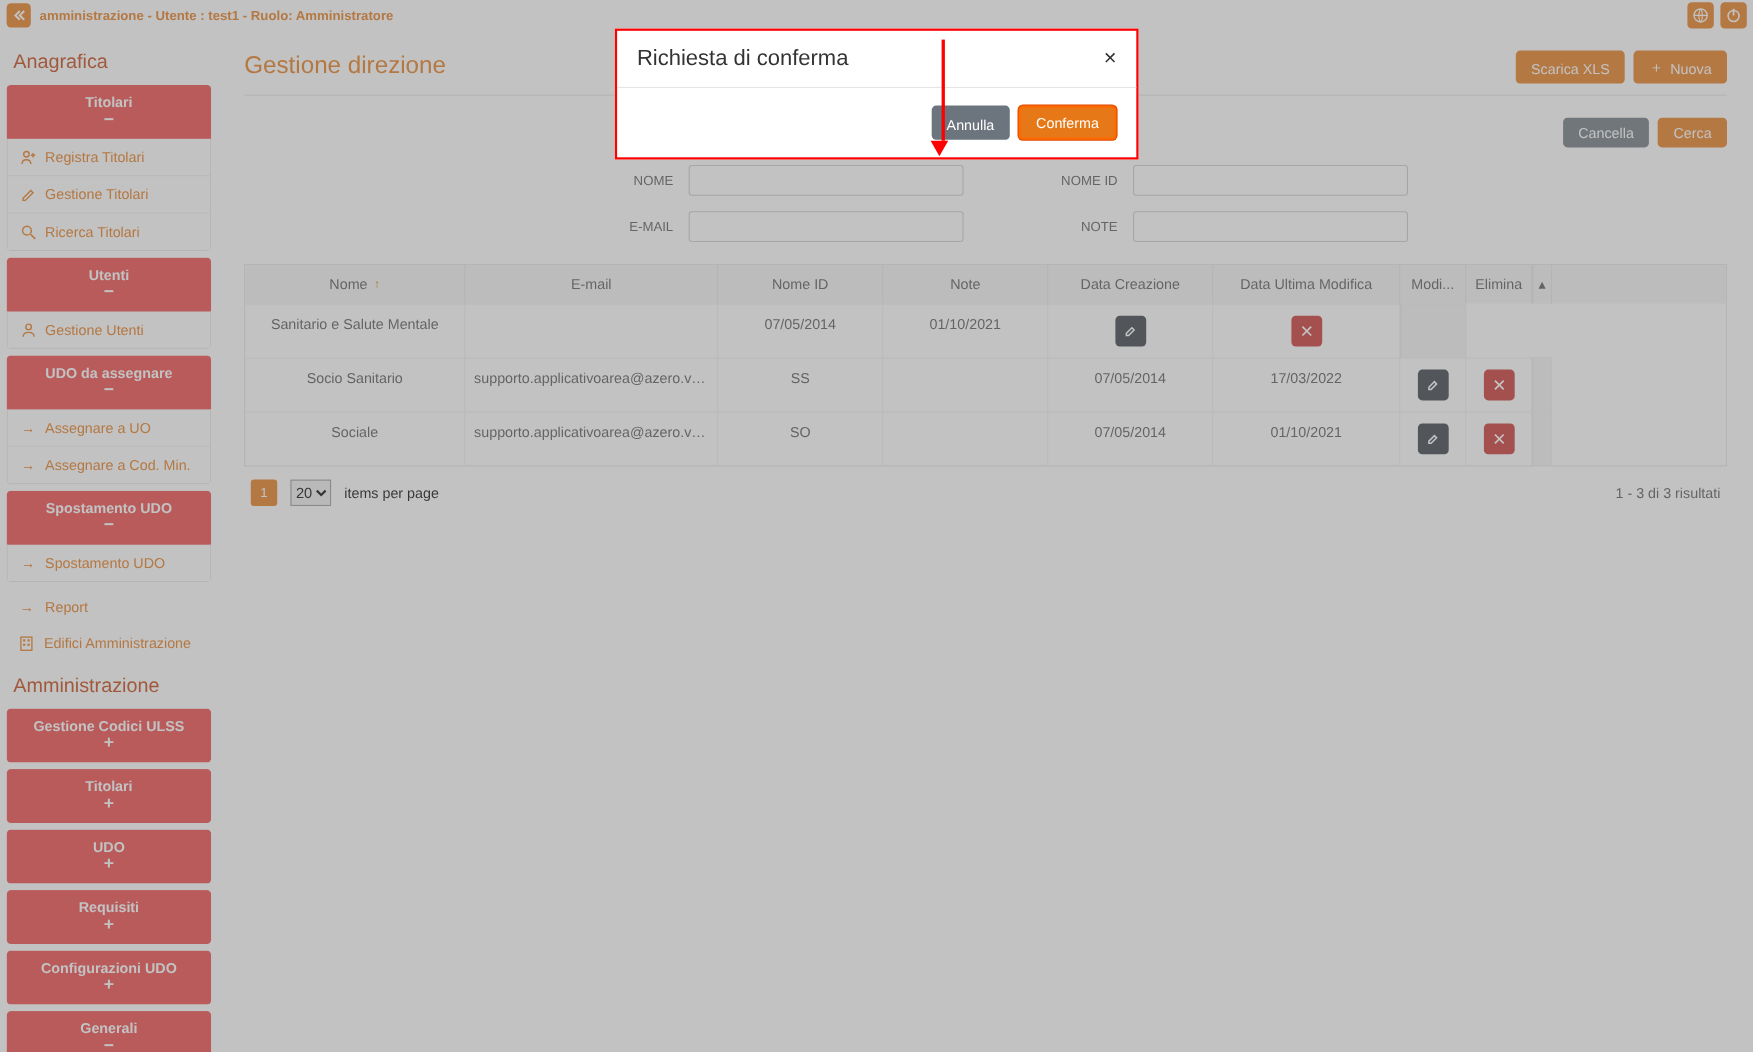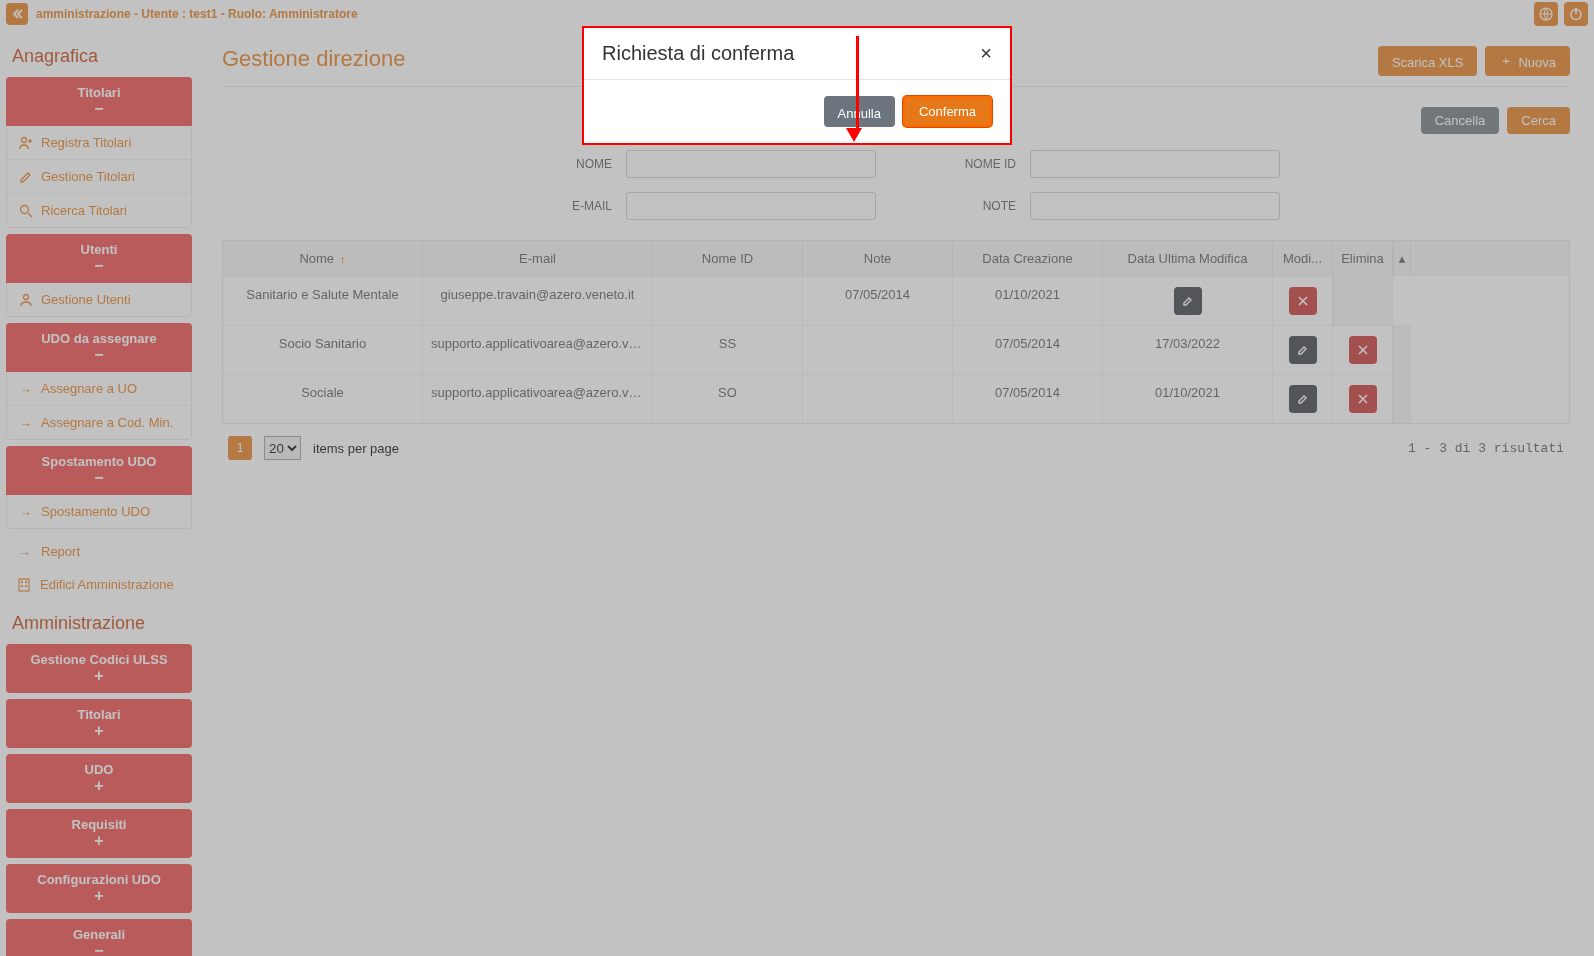--- a/index.html
+++ b/index.html
@@ -47,25 +47,25 @@
 .grid-head { background: #f5f5f5; font-size: 13px; color: #555; }
 .grid-head .cell { padding: 10px 8px; text-align: center; border-right: 1px solid #e5e5e5; display: flex; align-items: center; justify-content: center; gap: 6px; }
 .grid-row .cell { padding: 10px 8px; text-align: center; border-right: 1px solid #f0f0f0; border-top: 1px solid #f0f0f0; font-size: 13px; color: #555; overflow: hidden; text-overflow: ellipsis; white-space: nowrap; }
 .sort-arrow { color: #e67817; font-size: 11px; }
 .action-btn { width: 28px; height: 28px; border-radius: 4px; display: inline-flex; align-items: center; justify-content: center; color: #fff; font-size: 12px; }
 .scroll-indicator { background: #f5f5f5; border-left: 1px solid #e5e5e5; }
 
 .paginator { display: flex; align-items: center; gap: 12px; padding: 12px 6px; }
 .page-num { background: #e67817; color: #fff; width: 24px; height: 24px; border-radius: 3px; display: flex; align-items: center; justify-content: center; font-size: 12px; }
 .paginator select { height: 24px; border: 1px solid #999; }
-.paginator-info { margin-left: auto; color: #555; font-family: Liberation Mono, monospace; }
+.paginator-info { margin-left: auto; color: #555; }
 
 
 .overlay { position: absolute; inset: 0; background: rgba(120,120,120,0.45); display: flex; justify-content: center; align-items: flex-start; }
-.modal { background: #fff; width: 430px; margin-top: 26px; border: 2px solid #ff0000; position: relative; }
+.modal { background: #fff; width: 476px; margin-top: 26px; border: 2px solid #ff0000; position: relative; }
 .modal-header { display: flex; align-items: center; justify-content: space-between; padding: 14px 18px; border-bottom: 1px solid #e5e5e5; }
 .modal-title { font-size: 20px; color: #333; }
 .modal-close { font-size: 20px; color: #333; background: none; border: none; cursor: pointer; }
 .modal-body { padding: 18px; font-size: 13px; color: #555; border-bottom: 1px solid #e5e5e5; }
 .modal-footer { padding: 16px 18px; display: flex; justify-content: flex-end; gap: 8px; }
 .btn-confirm-hl { background: #e67817; border: 2px solid #ff6a00; box-shadow: 0 0 0 1px #e04800; }
 
 .arrow { position: absolute; left: 852px; top: 36px; pointer-events: none; }
 .arrow-line { width: 3px; height: 92px; background: #ff0000; margin: 0 auto; }
 .arrow-head { width: 0; height: 0; border-left: 8px solid transparent; border-right: 8px solid transparent; border-top: 14px solid #ff0000; margin-left: -6px; }
@@ -327,21 +327,20 @@
             <span>Modi...</span>
           </div>
         <div class="cell">
             <span>Elimina</span>
           </div>
         <div class="cell scroll-indicator">▴</div>
       </div>
       <div id="grid-body">
           <div class="grid-row">
             <div class="cell">Sanitario e Salute Mentale</div>
-            <div class="cell">giuseppe.travain@azero.veneto.it</div>
             <div class="cell"></div>
             <div class="cell">07/05/2014</div>
             <div class="cell">01/10/2021</div>
             <div class="cell"><span class="action-btn btn-dark">
                 <svg width="12" height="12" viewBox="0 0 12 12">
                   <path d="M2 8l5-5 2 2-5 5H2V8z" stroke="#fff" fill="none" stroke-width="1.4"></path>
                 </svg>
               </span></div>
             <div class="cell"><span class="action-btn btn-red">
                 <svg width="10" height="10" viewBox="0 0 10 10">

